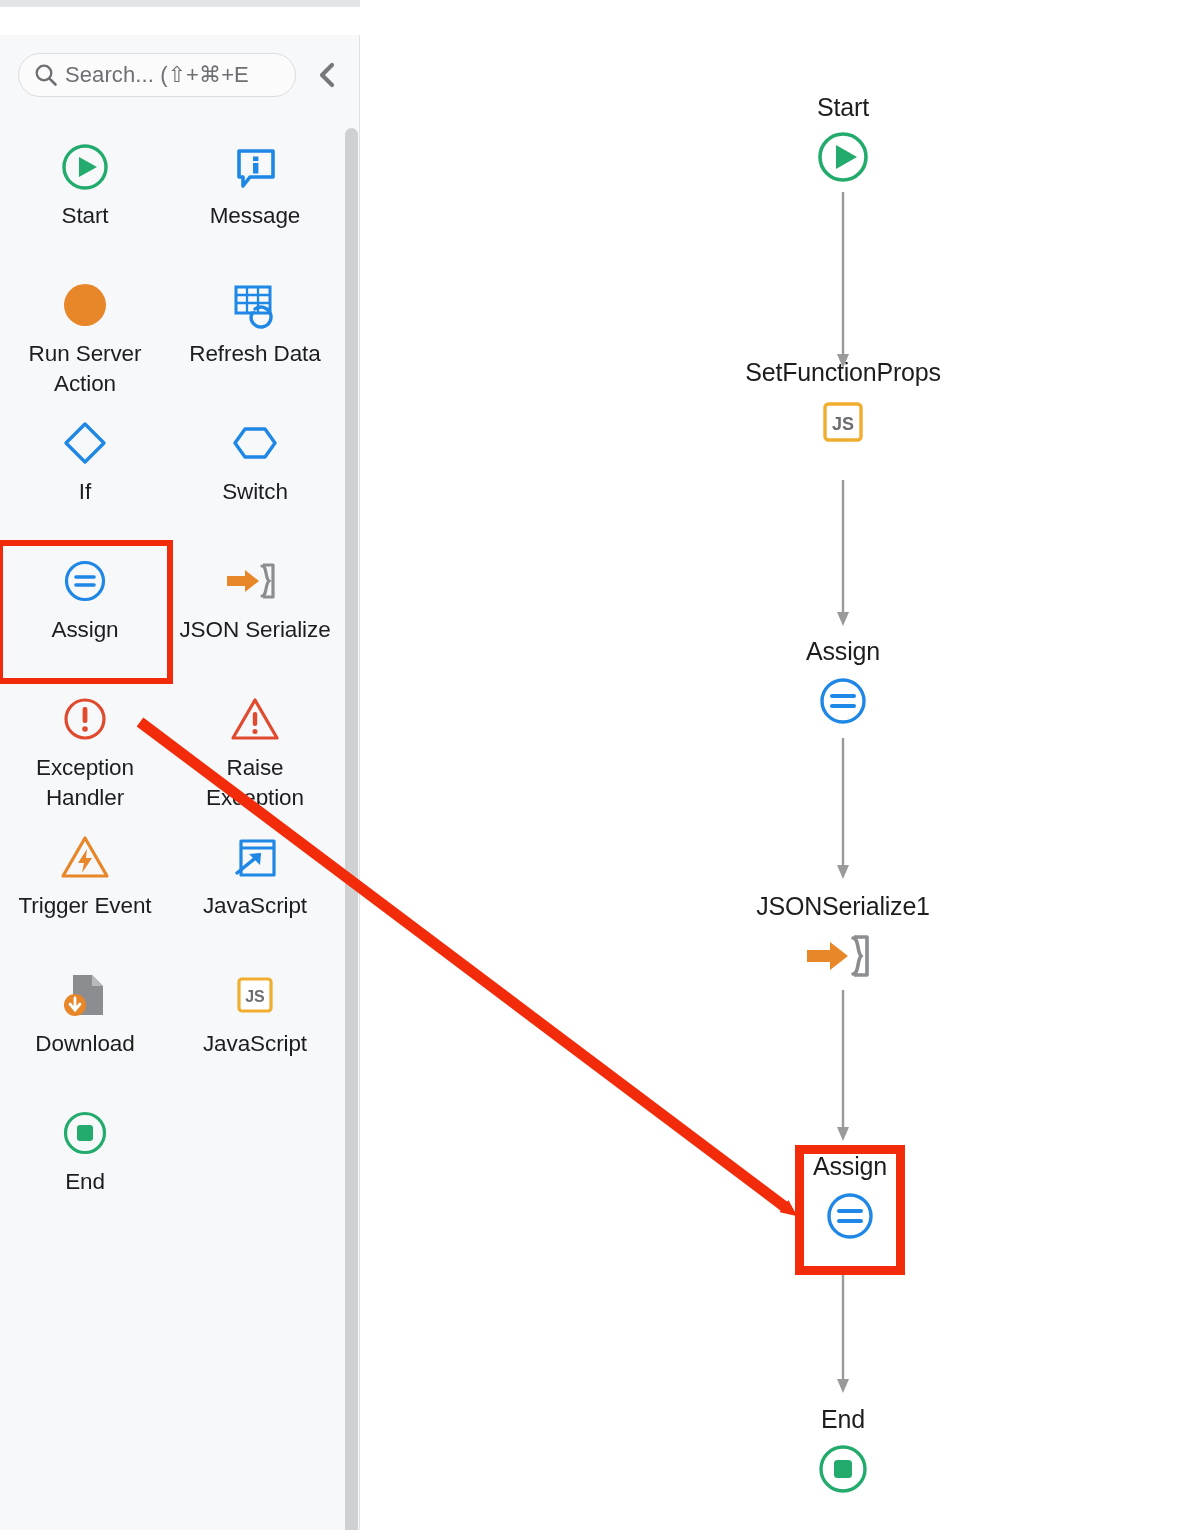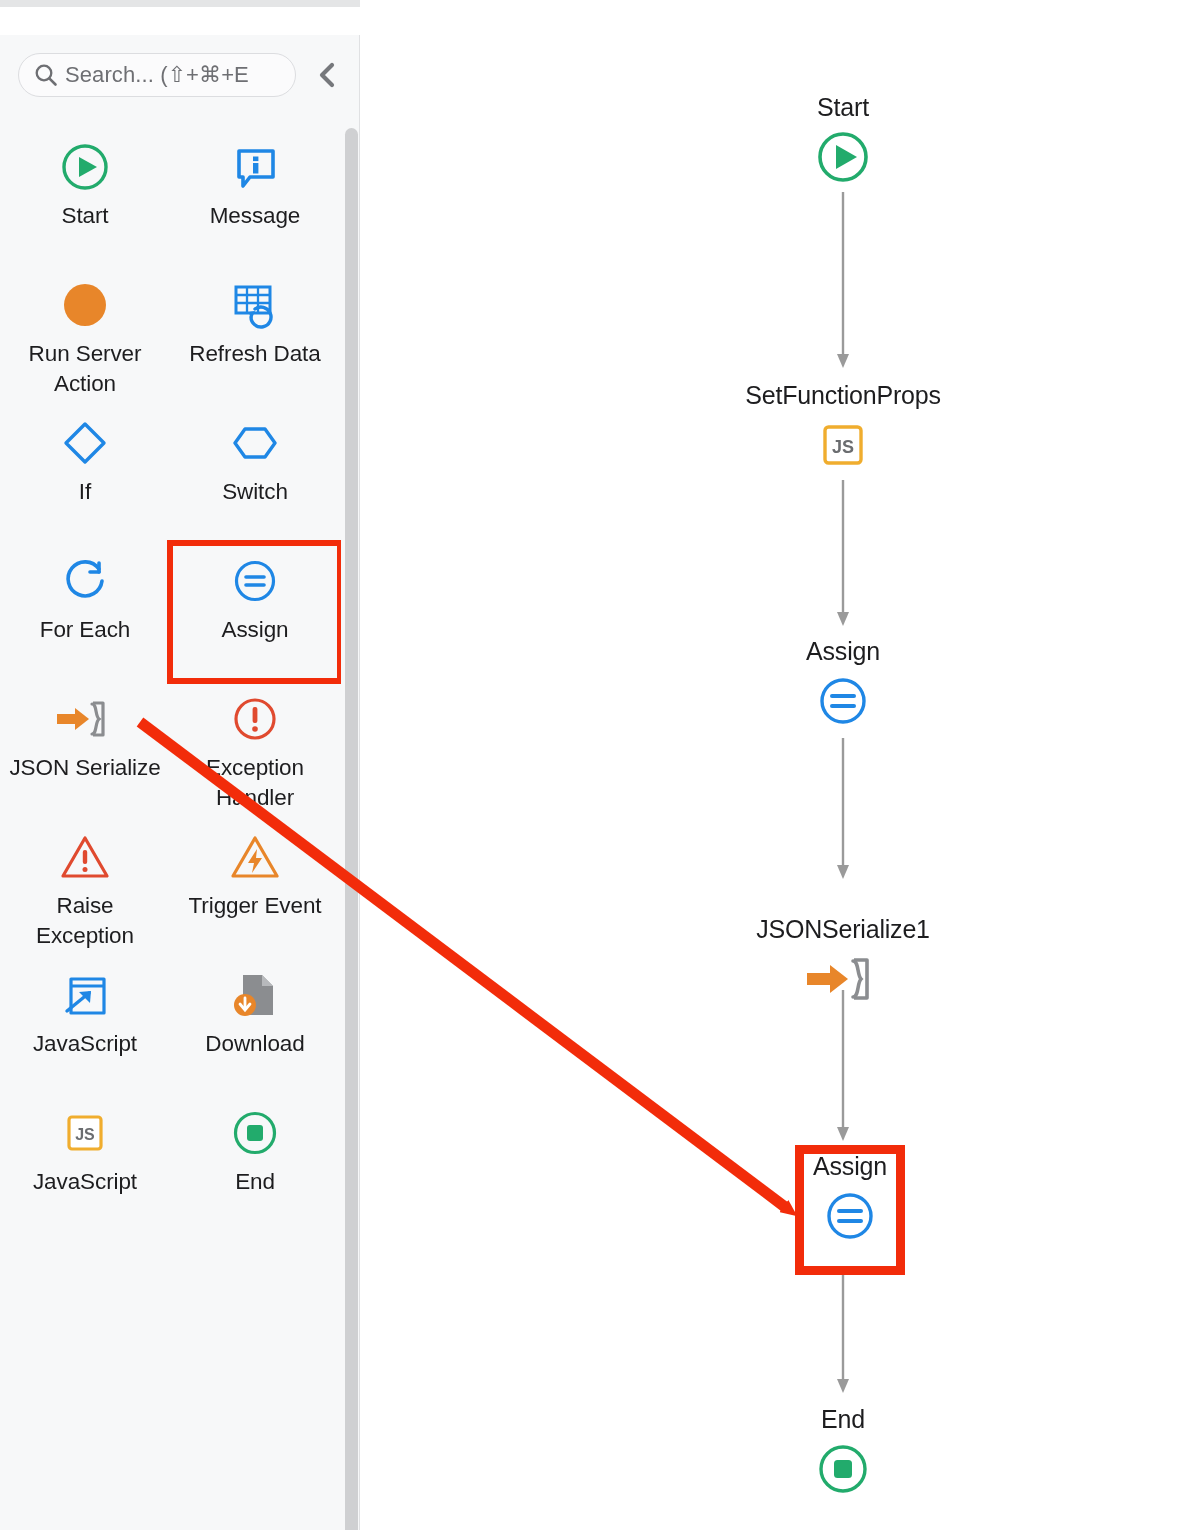--- a/index.html
+++ b/index.html
@@ -223,30 +223,20 @@
 
         <div class="tile">
           <div class="ic">
             <svg width="52" height="52" viewBox="0 0 52 52">
               <polygon points="16,12 36,12 46,26 36,40 16,40 6,26" fill="none" stroke="#1f87e5" stroke-width="3.4" stroke-linejoin="round"></polygon>
             </svg>
           </div>
           <div class="lbl">Switch</div>
         </div>
 
-        <div class="tile">
-          <div class="ic">
-            <svg width="52" height="52" viewBox="0 0 52 52">
-              <path d="M40 14 A17 17 0 1 0 43 26" fill="none" stroke="#1f87e5" stroke-width="3.6" stroke-linecap="round"></path>
-              <line x1="40" y1="8" x2="40" y2="17" stroke="#1f87e5" stroke-width="3.6" stroke-linecap="round"></line>
-              <line x1="40" y1="17" x2="31" y2="17" stroke="#1f87e5" stroke-width="3.6" stroke-linecap="round"></line>
-            </svg>
-          </div>
-          <div class="lbl">For Each</div>
-        </div>
 
         <div class="tile hl">
           <div class="ic">
             <svg width="52" height="52" viewBox="0 0 52 52">
               <circle cx="26" cy="26" r="18.5" fill="none" stroke="#1f87e5" stroke-width="3.2"></circle>
               <line x1="17" y1="22" x2="35" y2="22" stroke="#1f87e5" stroke-width="3.6" stroke-linecap="round"></line>
               <line x1="17" y1="30" x2="35" y2="30" stroke="#1f87e5" stroke-width="3.6" stroke-linecap="round"></line>
             </svg>
           </div>
           <div class="lbl">Assign</div>
@@ -376,42 +366,42 @@
     <div class="node" style="left:322px; top:92px;">
       <div class="nlabel">Start</div>
       <div class="nicon">
         <svg width="56" height="56" viewBox="0 0 56 56">
           <circle cx="28" cy="28" r="23" fill="none" stroke="#22ab6c" stroke-width="3.6"></circle>
           <polygon points="21,16 42,28 21,40" fill="#22ab6c"></polygon>
         </svg>
       </div>
     </div>
 
-    <div class="node" style="left:322px; top:380px;">
+    <div class="node" style="left:322px; top:357px;">
       <div class="nlabel">SetFunctionProps</div>
       <div class="nicon">
         <svg width="50" height="50" viewBox="0 0 50 50">
           <rect x="7" y="7" width="36" height="36" rx="3.5" fill="#ffffff" stroke="#f0ad2e" stroke-width="3.4"></rect>
           <text x="25" y="33" text-anchor="middle" font-family="Liberation Sans, sans-serif" font-size="18" font-weight="bold" fill="#6b6d70">JS</text>
         </svg>
       </div>
     </div>
 
     <div class="node" style="left:322px; top:636px;">
       <div class="nlabel">Assign</div>
       <div class="nicon">
         <svg width="58" height="58" viewBox="0 0 58 58">
           <circle cx="29" cy="29" r="21" fill="none" stroke="#1f87e5" stroke-width="3.4"></circle>
           <line x1="18" y1="24" x2="40" y2="24" stroke="#1f87e5" stroke-width="4" stroke-linecap="round"></line>
           <line x1="18" y1="34" x2="40" y2="34" stroke="#1f87e5" stroke-width="4" stroke-linecap="round"></line>
         </svg>
       </div>
     </div>
 
-    <div class="node" style="left:322px; top:891px;margin-top:23px;">
+    <div class="node" style="left:322px; top:891px;">
       <div class="nlabel">JSONSerialize1</div>
       <div class="nicon">
         <svg width="78" height="50" viewBox="0 0 78 50">
           <g fill="#e8862a">
             <rect x="3" y="19" width="26" height="12"></rect>
             <polygon points="26,11 44,25 26,39"></polygon>
           </g>
           <path d="M50 6 h13 v38 h-13" fill="none" stroke="#8b8d90" stroke-width="3.6" stroke-linejoin="round"></path>
           <path d="M49 7 c6 0 4 14 8 18 c-4 4 -2 18 -8 18" fill="none" stroke="#8b8d90" stroke-width="3.6" stroke-linecap="round"></path>
         </svg>

